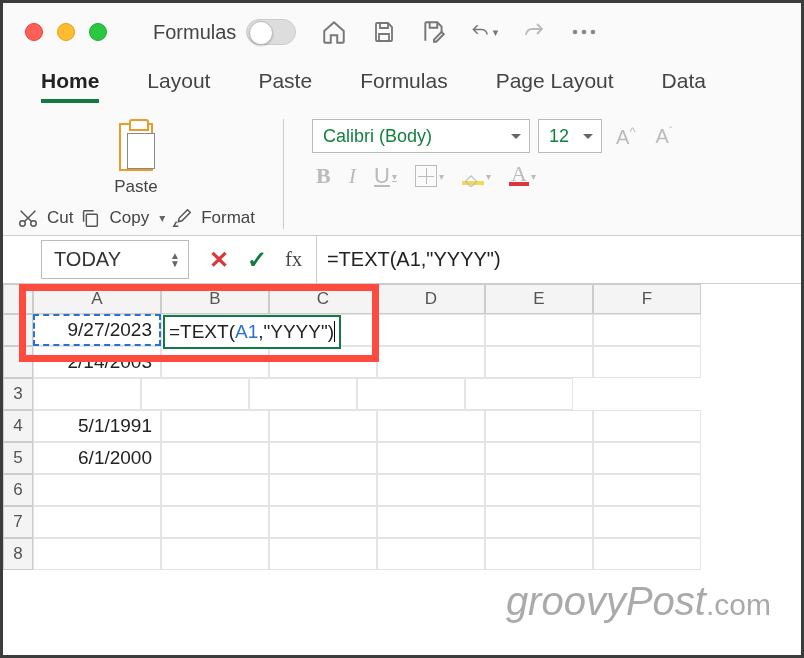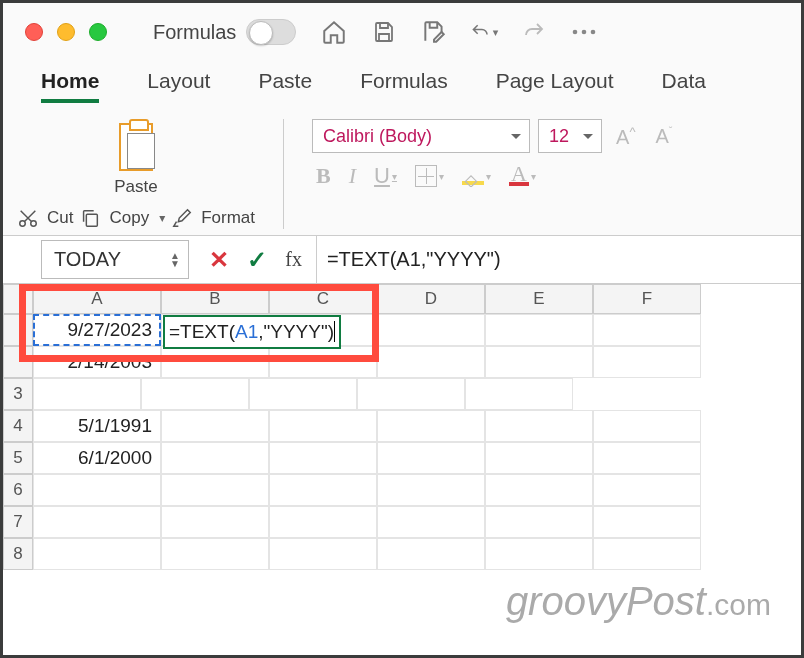--- a/index.html
+++ b/index.html
@@ -34,21 +34,21 @@
 .paste-board::before { content:""; position:absolute; top:-6px; left:8px; width:16px; height:8px; border:2px solid #e89c2a; border-radius:3px 3px 0 0; background:#fff; }
 .paste-doc { position:absolute; top:14px; left:14px; width:28px; height:36px; background:#fff; border:1px solid #888; }
 .paste-label { font-size: 17px; color: #444; }
 .clip-right { display: flex; flex-direction: row; gap: 6px; }
 .clip-btn { display: flex; align-items: center; gap: 8px; font-size: 17px; color: #444; }
 .clip-btn .drop { font-size: 12px; color: #666; margin-left: 2px; }
 .vsep { width: 1px; background: #ccc; margin: 0 4px; align-self: stretch; }
 
 .font-group { display: flex; flex-direction: column; gap: 10px; }
 .font-row1 { display: flex; gap: 8px; align-items: center; }
-.font-select { border: 1px solid #bbb; background: #fff; height: 34px; padding: 0 26px 0 10px; font-size: 18px; color: #be185d; display: flex; align-items: center; position: relative; }
+.font-select { border: 1px solid #bbb; background: #fff; height: 34px; padding: 0 26px 0 10px; font-size: 18px; color: #15803d; display: flex; align-items: center; position: relative; }
 .font-select.name { width: 218px; }
 .font-select.size { width: 64px; }
 .font-select::after { content: ""; position: absolute; right: 8px; top: 14px; border: 5px solid transparent; border-top-color: #666; }
 .aa-btn { font-size: 20px; color: #bbb; padding: 0 6px; }
 .font-row2 { display: flex; gap: 18px; align-items: center; padding-left: 4px; }
 .fmt-btn { font-size: 22px; color: #bbb; font-family: "Times New Roman", serif; display:flex; align-items:center; gap:2px;}
 .fmt-drop { font-size: 10px; color: #bbb; }
 .border-btn { width:22px; height:22px; border:1px solid #bbb; position:relative; }
 .border-btn::before, .border-btn::after { content:""; position:absolute; background:#bbb; }
 .border-btn::before { left:50%; top:2px; bottom:2px; width:1px; }

